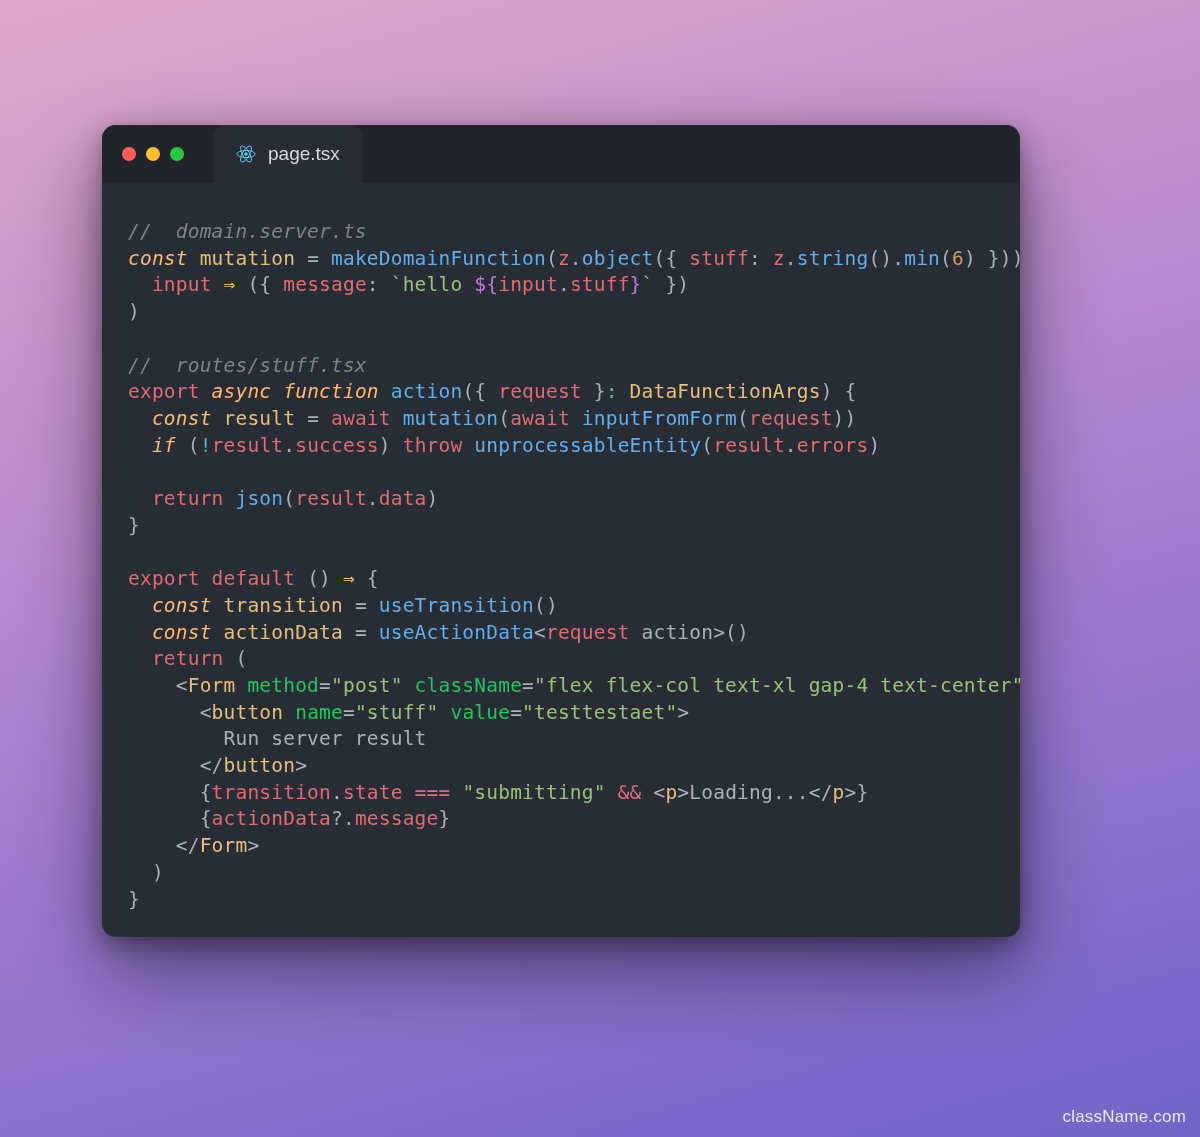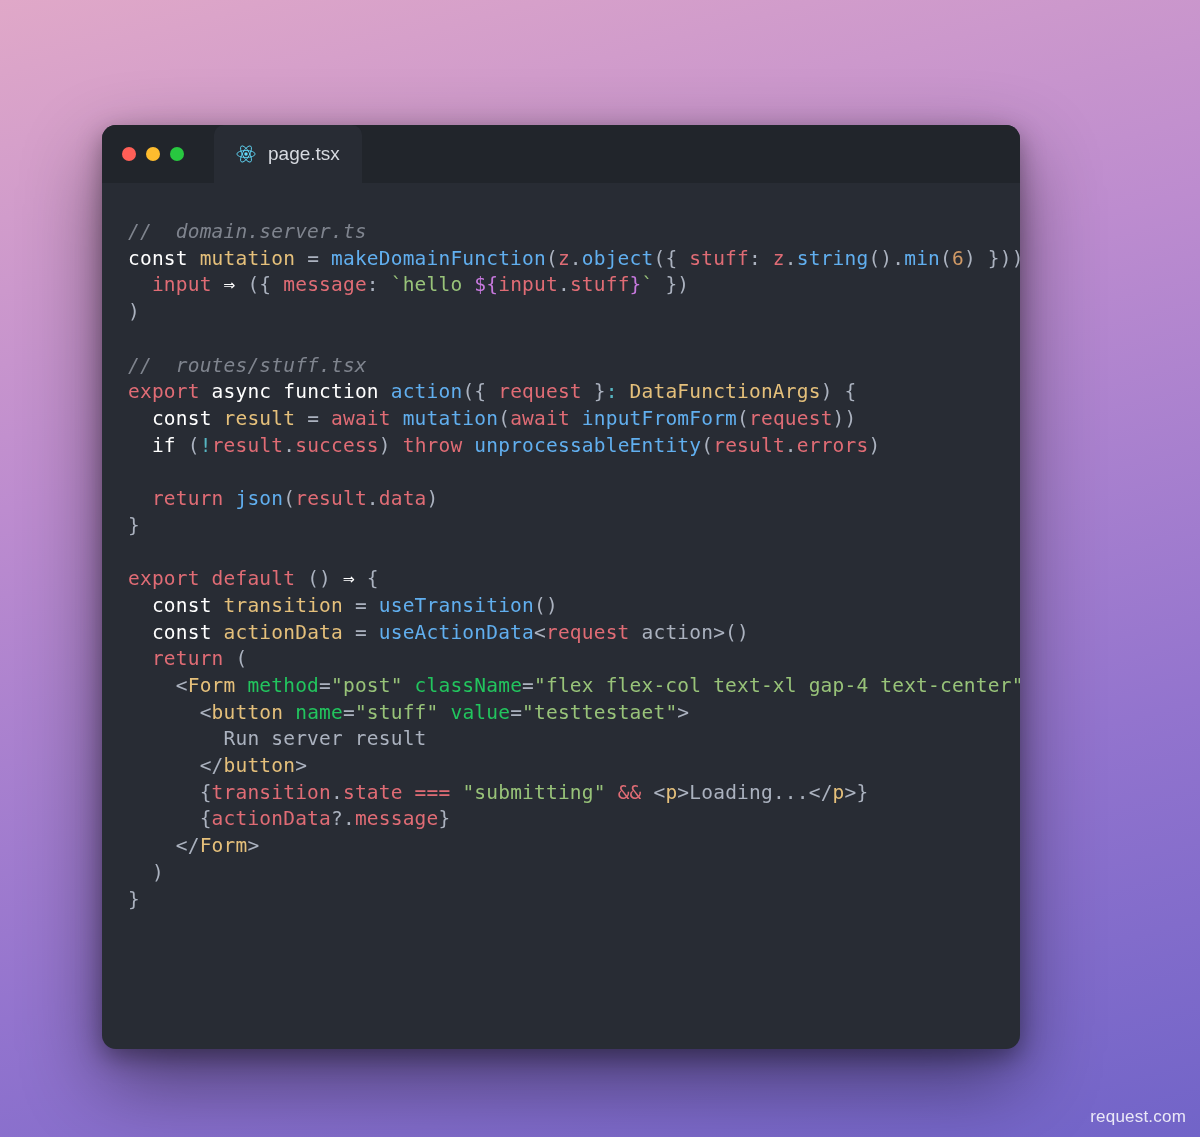--- a/index.html
+++ b/index.html
@@ -10,21 +10,21 @@
     background: linear-gradient(165deg, #e0a8c8 0%, #bd8ccf 35%, #9374ce 70%, #7164c8 100%);
     font-family: -apple-system, BlinkMacSystemFont, "Segoe UI", sans-serif;
     overflow: hidden;
     position: relative;
   }
   .window {
     position: absolute;
     left: 102px;
     top: 125px;
     width: 918px;
-    height: 924px;
+    height: 812px;
     background: #282c34;
     border-radius: 14px;
     box-shadow: 0 32px 80px rgba(0,0,0,0.45), 0 8px 24px rgba(0,0,0,0.35);
     overflow: hidden;
   }
   .titlebar {
     height: 58px;
     background: #21252b;
     display: flex;
     align-items: center;
@@ -71,21 +71,21 @@
     padding: 36px 26px;
     font-family: "SF Mono", ui-monospace, Menlo, Consolas, monospace;
     font-size: 19.5px;
     line-height: 26.7px;
     color: #abb2bf;
     white-space: pre;
     letter-spacing: 0.2px;
   }
   
   .c  { color: #7f848e; font-style: italic; }
-  .kw { color: #ffffff; }
+  .kw { color: #fdba74; font-style: italic; }
   .kd { color: #e06c75; }
   .fn { color: #61afef; }
   .vr { color: #e5c07b; }
   .id { color: #e06c75; }
   .st { color: #98c379; }
   .nm { color: #d19a66; }
   .op { color: #56b6c2; }
   .pn { color: #abb2bf; }
   .ty { color: #e5c07b; }
   .tg { color: #e5c07b; }
@@ -149,13 +149,13 @@
 <span class="pn">      &lt;</span><span class="tg">button</span><span> </span><span class="at">name</span><span class="pn">=</span><span class="st">"stuff"</span><span> </span><span class="at">value</span><span class="pn">=</span><span class="st">"testtestaet"</span><span class="pn">&gt;</span>
 <span class="pn">        </span><span class="tp">Run server result</span>
 <span class="pn">      &lt;/</span><span class="tg">button</span><span class="pn">&gt;</span>
 <span class="pn">      {</span><span class="id">transition</span><span class="pn">.</span><span class="id">state</span><span> </span><span class="kd">===</span><span> </span><span class="st">"submitting"</span><span> </span><span class="kd">&amp;&amp;</span><span class="pn"> &lt;</span><span class="tg">p</span><span class="pn">&gt;</span><span class="tp">Loading...</span><span class="pn">&lt;/</span><span class="tg">p</span><span class="pn">&gt;}</span>
 <span class="pn">      {</span><span class="id">actionData</span><span class="pn">?.</span><span class="id">message</span><span class="pn">}</span>
 <span class="pn">    &lt;/</span><span class="tg">Form</span><span class="pn">&gt;</span>
 <span class="pn">  )</span>
 <span class="pn">}</span></div>
 </div>
 
-<div class="watermark">request.com</div>
+<div class="watermark">className.com</div>
 
 </body></html>

